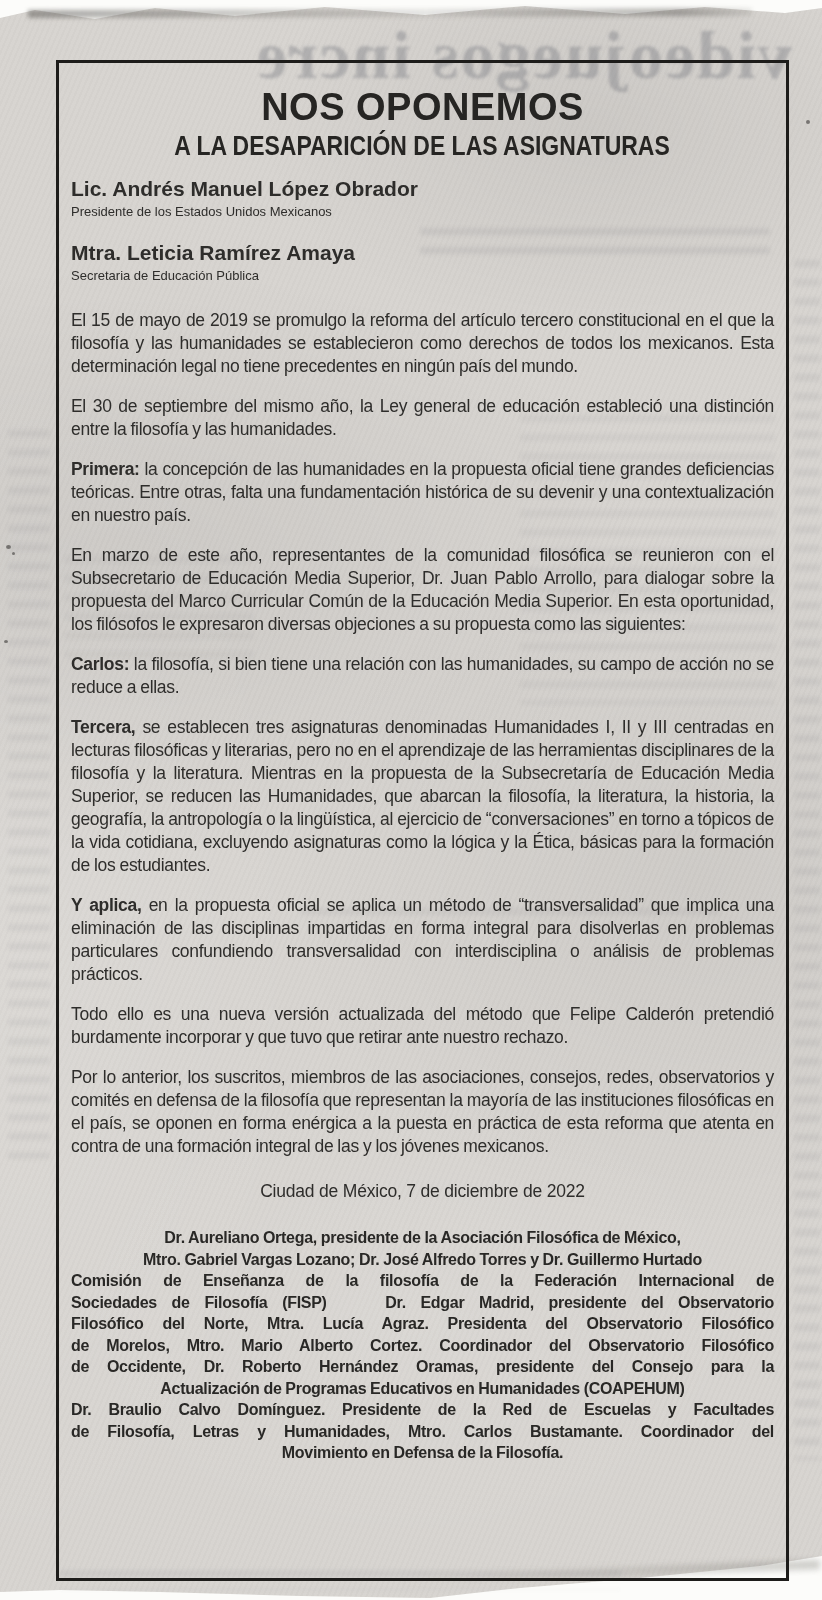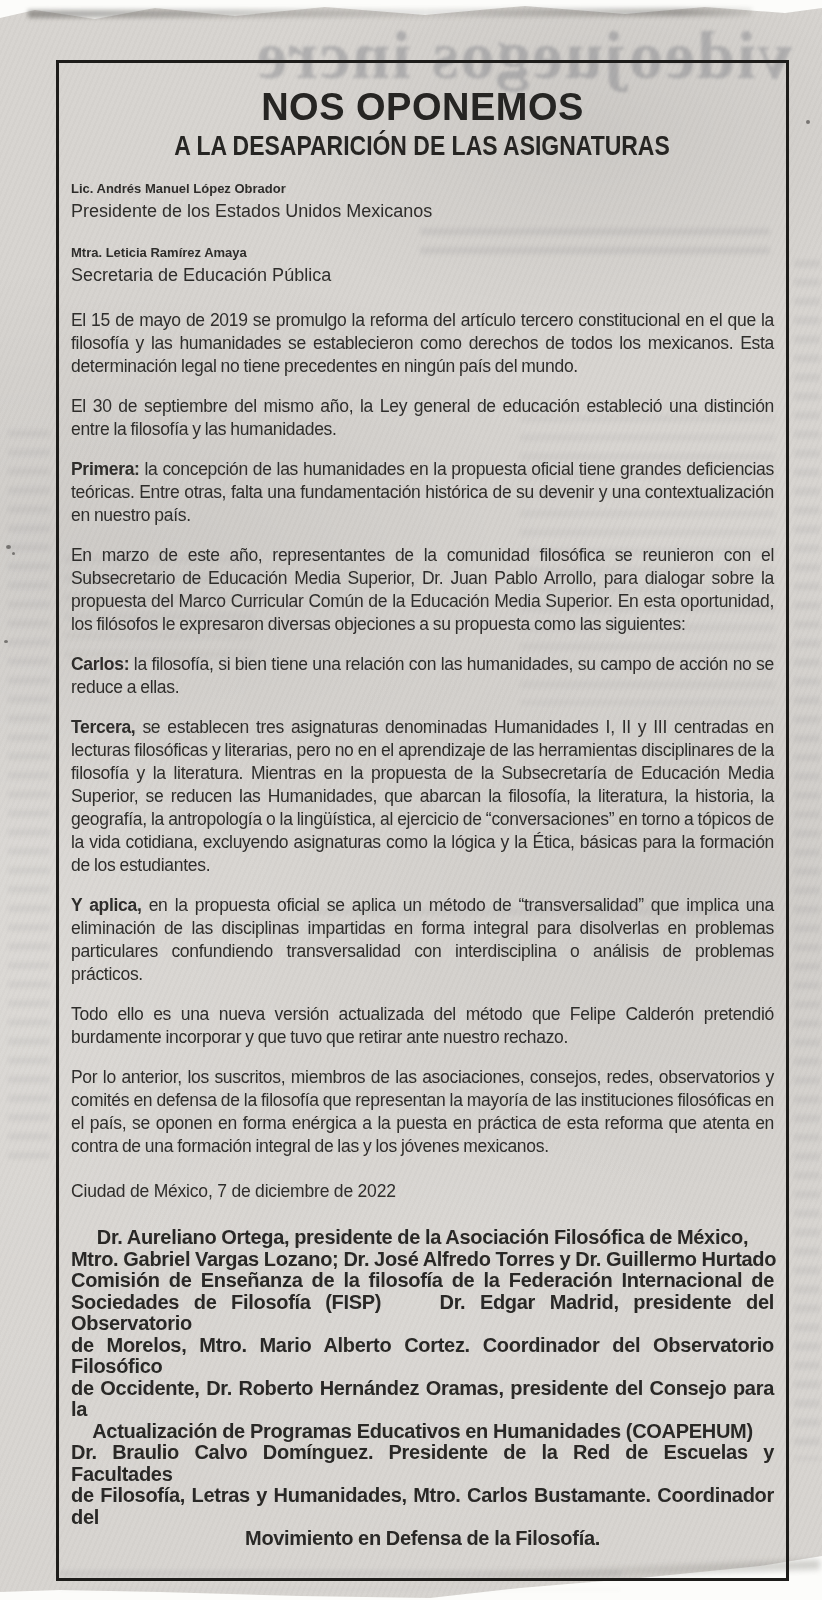--- a/index.html
+++ b/index.html
@@ -68,37 +68,37 @@
     margin-top:16px;
   }
   .title{
     margin:8px 0 0 0;text-align:center;
     font-size:38px;line-height:44px;font-weight:bold;color:#262523;
     letter-spacing:.5px;
   }
   .subtitle{margin:0;text-align:center;font-weight:bold;color:#262523;line-height:34px;font-size:28px;white-space:nowrap;}
   .subtitle .squeeze{display:inline-block;transform:scaleX(.82);transform-origin:center;}
   .addressees{margin-top:14px;}
-  .addr-name{font-weight:bold;font-size:13px;line-height:23px;}
-  .addr-role{font-size:18px;line-height:23px;}
+  .addr-name{font-weight:bold;font-size:21px;line-height:23px;}
+  .addr-role{font-size:13px;line-height:23px;}
   .addr-gap{height:18px;}
   .body-copy{margin-top:22px;}
   .body-copy p{
     margin:0 0 17px 0;text-align:justify;
     font-size:17.5px;line-height:23px;
     letter-spacing:-.3px;word-spacing:-.5px;color:#2e2d2b;
   }
   .lead{font-weight:bold;}
   .dateline{
-    text-align:left;font-size:17.5px;line-height:23px;
+    text-align:center;font-size:17.5px;line-height:23px;
     margin:22px 0 24px 0;letter-spacing:-.2px;
   }
   .signatories{font-weight:bold;color:#292826;}
   .sig-line{
-    font-size:20px;line-height:21.5px;letter-spacing:-.3px;word-spacing:-.3px;
+    font-size:16px;line-height:21.5px;letter-spacing:-.3px;word-spacing:-.3px;
   }
   .sig-line.c{text-align:center;white-space:nowrap;}
   .sig-line.j{text-align:justify;text-align-last:justify;}
 </style>
 </head>
 <body>
 
 <div class="paper"></div>
 <div class="torn-shadow"></div>
 <div class="bottom-tear-shadow"></div>
@@ -142,20 +142,21 @@
     <p><span class="lead"></span><span>Por lo anterior, los suscritos, miembros de las asociaciones, consejos, redes, observatorios y comités en defensa de la filosofía que representan la mayoría de las instituciones filosóficas en el país, se oponen en forma enérgica a la puesta en práctica de esta reforma que atenta en contra de una formación integral de las y los jóvenes mexicanos.</span></p>
   </div>
 
   <div class="dateline">Ciudad de México, 7 de diciembre de 2022</div>
 
   <div class="signatories">
     <div class="sig-line c">Dr. Aureliano Ortega, presidente de la Asociación Filosófica de México,</div>
     <div class="sig-line c">Mtro. Gabriel Vargas Lozano; Dr. José Alfredo Torres y Dr. Guillermo Hurtado</div>
     <div class="sig-line j">Comisión de Enseñanza de la filosofía de la Federación Internacional de</div>
     <div class="sig-line j">Sociedades de Filosofía (FISP)&nbsp;&nbsp;&nbsp;&nbsp;Dr. Edgar Madrid, presidente del Observatorio</div>
+    <div class="sig-line j">Filosófico del Norte, Mtra. Lucía Agraz. Presidenta del Observatorio Filosófico</div>
     <div class="sig-line j">de Morelos, Mtro. Mario Alberto Cortez. Coordinador del Observatorio Filosófico</div>
     <div class="sig-line j">de Occidente, Dr. Roberto Hernández Oramas, presidente del Consejo para la</div>
     <div class="sig-line c">Actualización de Programas Educativos en Humanidades (COAPEHUM)</div>
     <div class="sig-line j">Dr. Braulio Calvo Domínguez. Presidente de la Red de Escuelas y Facultades</div>
     <div class="sig-line j">de Filosofía, Letras y Humanidades, Mtro. Carlos Bustamante. Coordinador del</div>
     <div class="sig-line c">Movimiento en Defensa de la Filosofía.</div>
   </div>
 
 </div>
 

